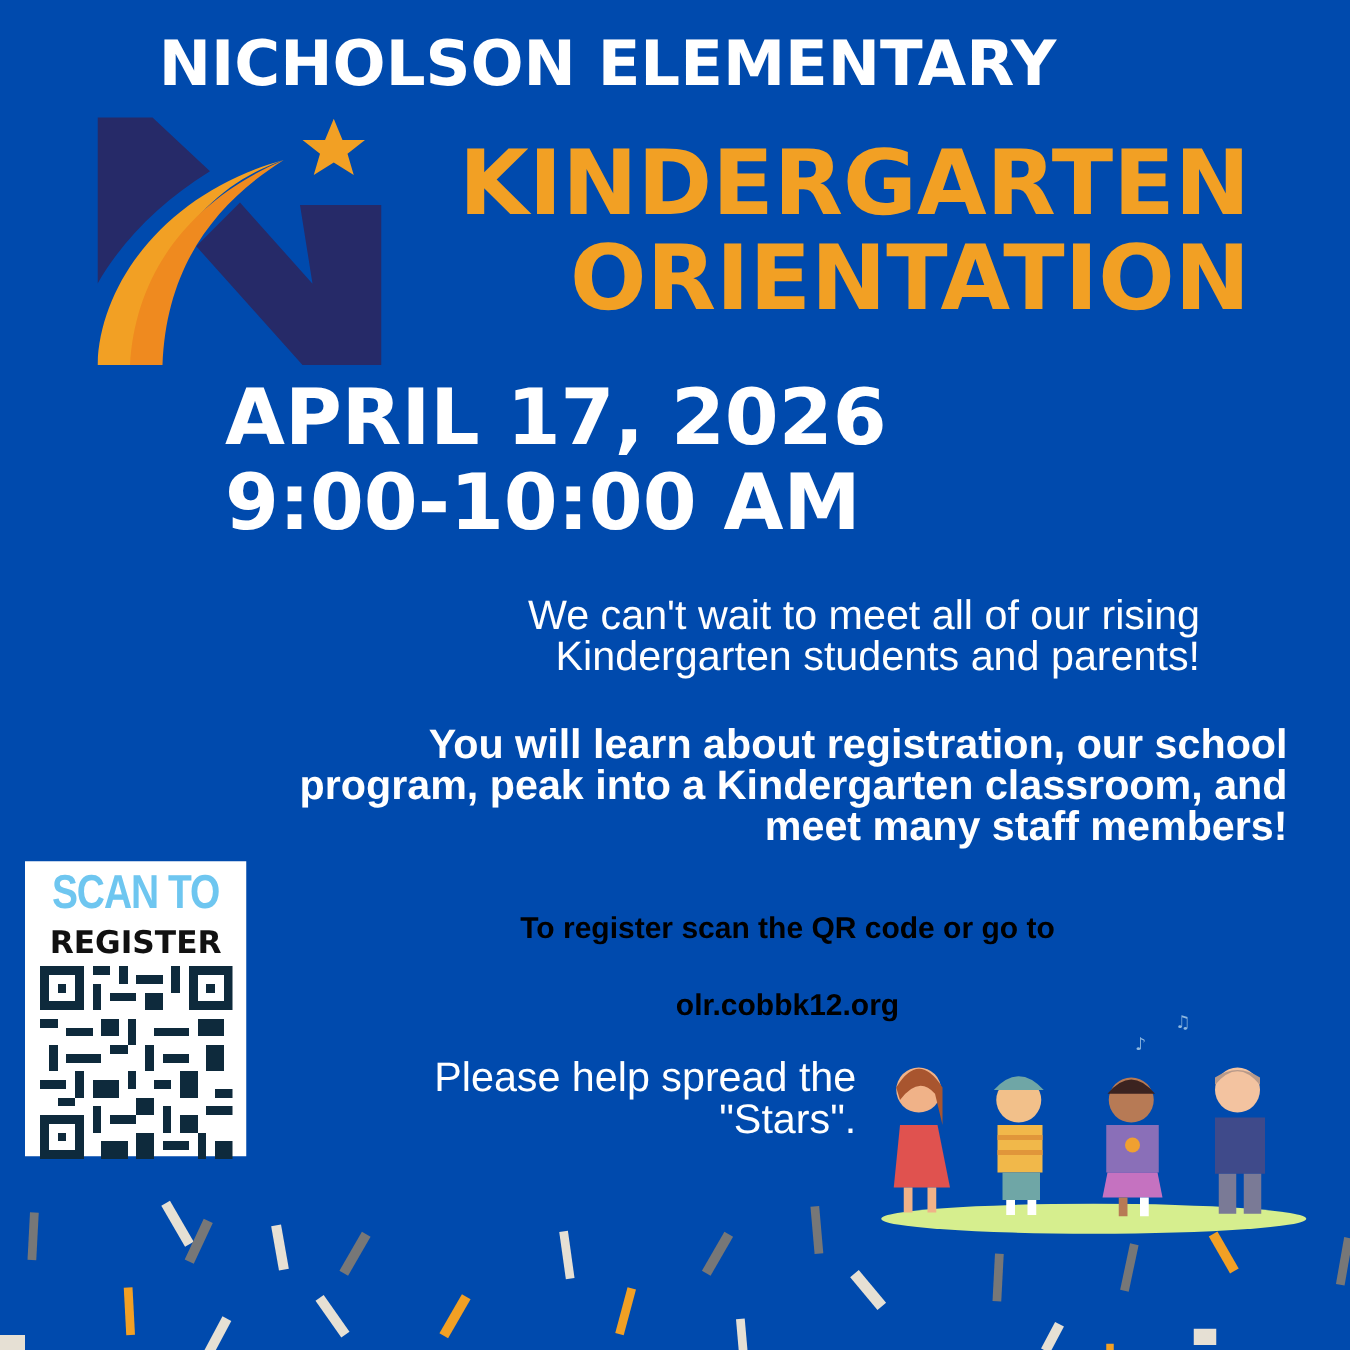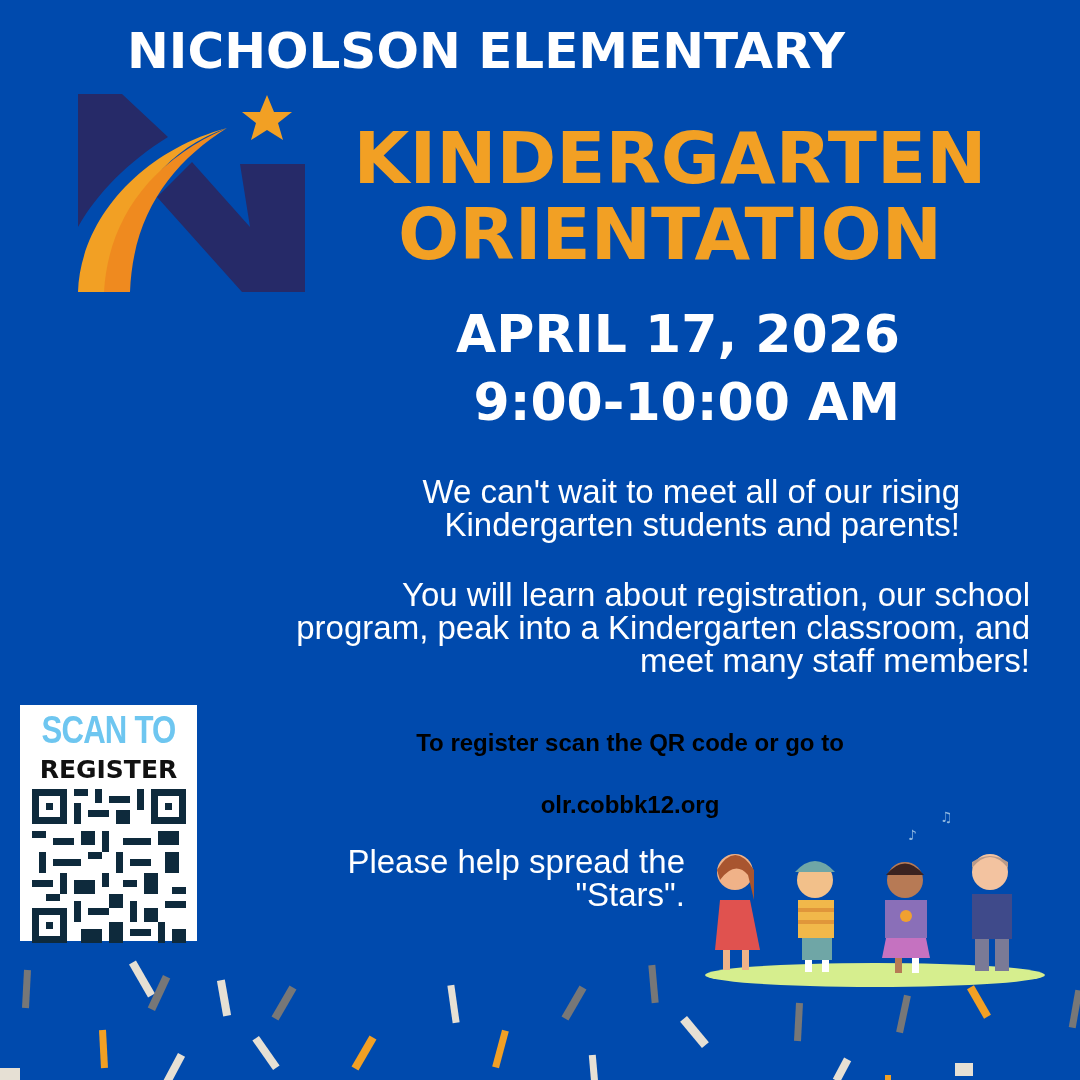--- a/index.html
+++ b/index.html
@@ -1,26 +1,26 @@
 <!DOCTYPE html>
 <html><head>
 <meta charset="utf-8">
 <style>
   html,body{margin:0;padding:0;}
   body{width:1080px;height:1080px;background:#004aad;position:relative;overflow:hidden;font-family:"DejaVu Sans",sans-serif;}
   .abs{position:absolute;}
   .school{left:0;width:972px;top:22px;text-align:center;color:#fff;font-weight:bold;font-size:50px;letter-spacing:0px;}
-  .title{left:340px;width:660px;top:120px;text-align:center;color:#f2a024;font-weight:bold;font-size:72px;line-height:76px;}
-  .date{left:180px;width:720px;top:300px;text-align:right;color:#fff;font-weight:bold;font-size:52px;line-height:68px;}
+  .title{left:340px;width:660px;top:108px;text-align:right;color:#f2a024;font-weight:bold;font-size:72px;line-height:76px;}
+  .date{left:180px;width:720px;top:300px;text-align:left;color:#fff;font-weight:bold;font-size:62px;line-height:68px;}
   .para{color:#fff;text-align:right;font-size:33px;line-height:33px;font-family:"Liberation Sans",sans-serif;}
   .p1{left:120px;width:840px;top:475px;}
-  .p2{left:50px;width:980px;top:578px;}
+  .p2{left:50px;width:980px;top:578px;font-weight:bold;}
   .reg{left:210px;width:840px;top:712px;text-align:center;color:#000;font-weight:bold;font-size:24px;line-height:62px;font-family:"Liberation Sans",sans-serif;}
   .spread{left:215px;width:470px;top:845px;}
-  .qr{left:20px;top:689px;width:177px;height:236px;background:#fff;margin-top:16px;}
+  .qr{left:20px;top:689px;width:177px;height:236px;background:#fff;}
   .qr .scan{position:absolute;left:0;width:177px;top:4px;text-align:center;color:#6ec6f0;font-weight:bold;font-size:38px;font-family:"Liberation Sans",sans-serif;letter-spacing:-1px;transform:scaleX(0.82);}
   .qr .register{position:absolute;left:0;width:177px;top:50px;text-align:center;color:#111;font-weight:bold;font-size:25px;font-family:"DejaVu Sans",sans-serif;}
   .conf{position:absolute;width:12px;height:40px;}
 </style>
 </head>
 <body>
 
 <div class="abs school">NICHOLSON ELEMENTARY</div>
 
 <div class="abs" style="left:78px;top:92px;width:230px;height:205px;">

